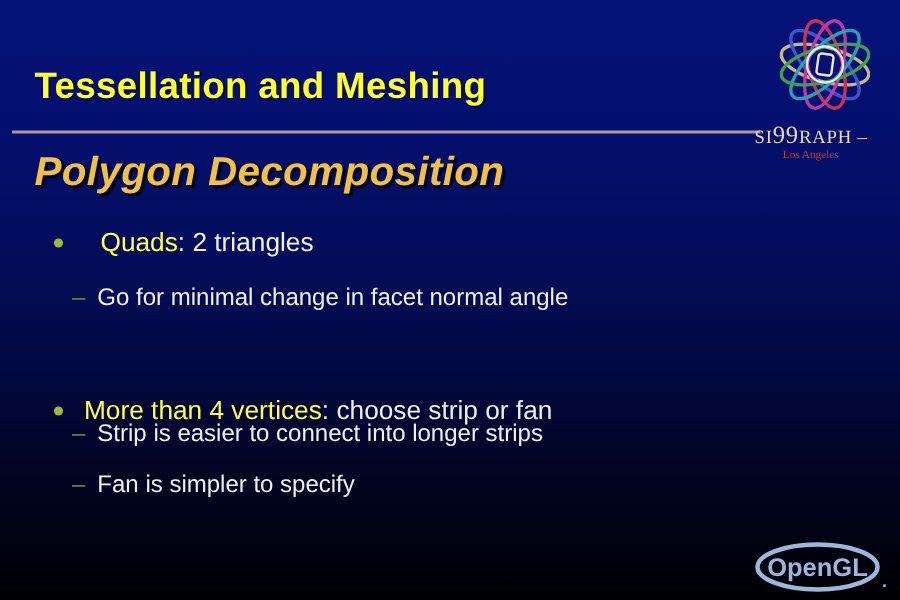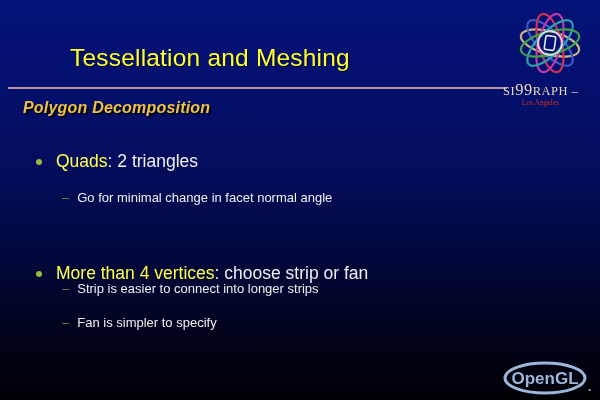--- a/index.html
+++ b/index.html
@@ -3,28 +3,27 @@
 <meta charset="utf-8">
 <style>
   html,body{margin:0;padding:0;background:#222;}
   .slide{
     position:relative;width:600px;height:400px;overflow:hidden;
     font-family:"Liberation Sans",sans-serif;
     background:linear-gradient(180deg,#051278 0%,#04106e 22%,#030c58 45%,#020840 62%,#010420 80%,#000004 100%);
   }
   .title{
     position:absolute;left:23px;top:44px;
-    font-size:24.5px;font-weight:normal;color:#ffff2e;letter-spacing:0.2px;
+    font-size:24.5px;font-weight:bold;color:#ffff2e;letter-spacing:0.2px;
     text-shadow:1px 1px 1px rgba(0,0,0,0.6);
-    margin-left:47px;
   }
   .rule{position:absolute;left:8px;top:87px;width:499px;height:2px;background:#b2939e;}
   .subtitle{
     position:absolute;left:23px;top:99px;
-    font-size:16px;font-weight:bold;font-style:italic;color:#f0c143;
+    font-size:27px;font-weight:bold;font-style:italic;color:#f0c143;
     text-shadow:2px 2px 1px rgba(0,0,0,0.85);letter-spacing:0.2px;
   }
   .sig-logo{position:absolute;left:503px;top:4px;width:94px;height:110px;}
   .sig-flower{position:absolute;left:2px;top:2px;}
   .sig-text{
     position:absolute;left:0;top:76px;width:94px;
     font-family:"Liberation Serif",serif;color:#ecd9b4;
     font-size:12.5px;letter-spacing:0.5px;white-space:nowrap;
   }
   .sig-text .num{font-size:16.5px;text-align:right;}
@@ -32,23 +31,23 @@
     position:absolute;left:0;top:94px;width:75px;text-align:center;
     font-size:7.5px;color:#d03024;font-family:"Liberation Serif",serif;
   }
   .bullet{position:absolute;left:36px;display:flex;align-items:flex-start;font-size:17.5px;}
   .bullet .dot{
     width:6px;height:6px;border-radius:50%;background:#9cba3e;
     margin-top:8px;margin-right:14px;flex:0 0 auto;
   }
   .bullet .lead{color:#ffff4a;}
   .bullet .rest{color:#eef0f2;white-space:pre;}
-  .sub{position:absolute;left:62px;font-size:13px;color:#eef0f2;}
+  .sub{position:absolute;left:48px;font-size:16px;color:#eef0f2;}
   .sub .dash{color:#5d8f42;margin-right:8px;}
-  .b1{top:151px;} .s1{top:190px;} .b2{top:263px;} .s2{top:281px;} .s3{top:315px;}
+  .b1{top:151px;gap:11px;} .s1{top:190px;} .b2{top:263px;} .s2{top:281px;} .s3{top:315px;}
   .gl-logo{position:absolute;left:502px;top:359px;}
 </style>
 </head>
 <body>
 
 <div class="slide">
 
   <div class="title">Tessellation and Meshing</div>
 
   <div class="rule"></div>

